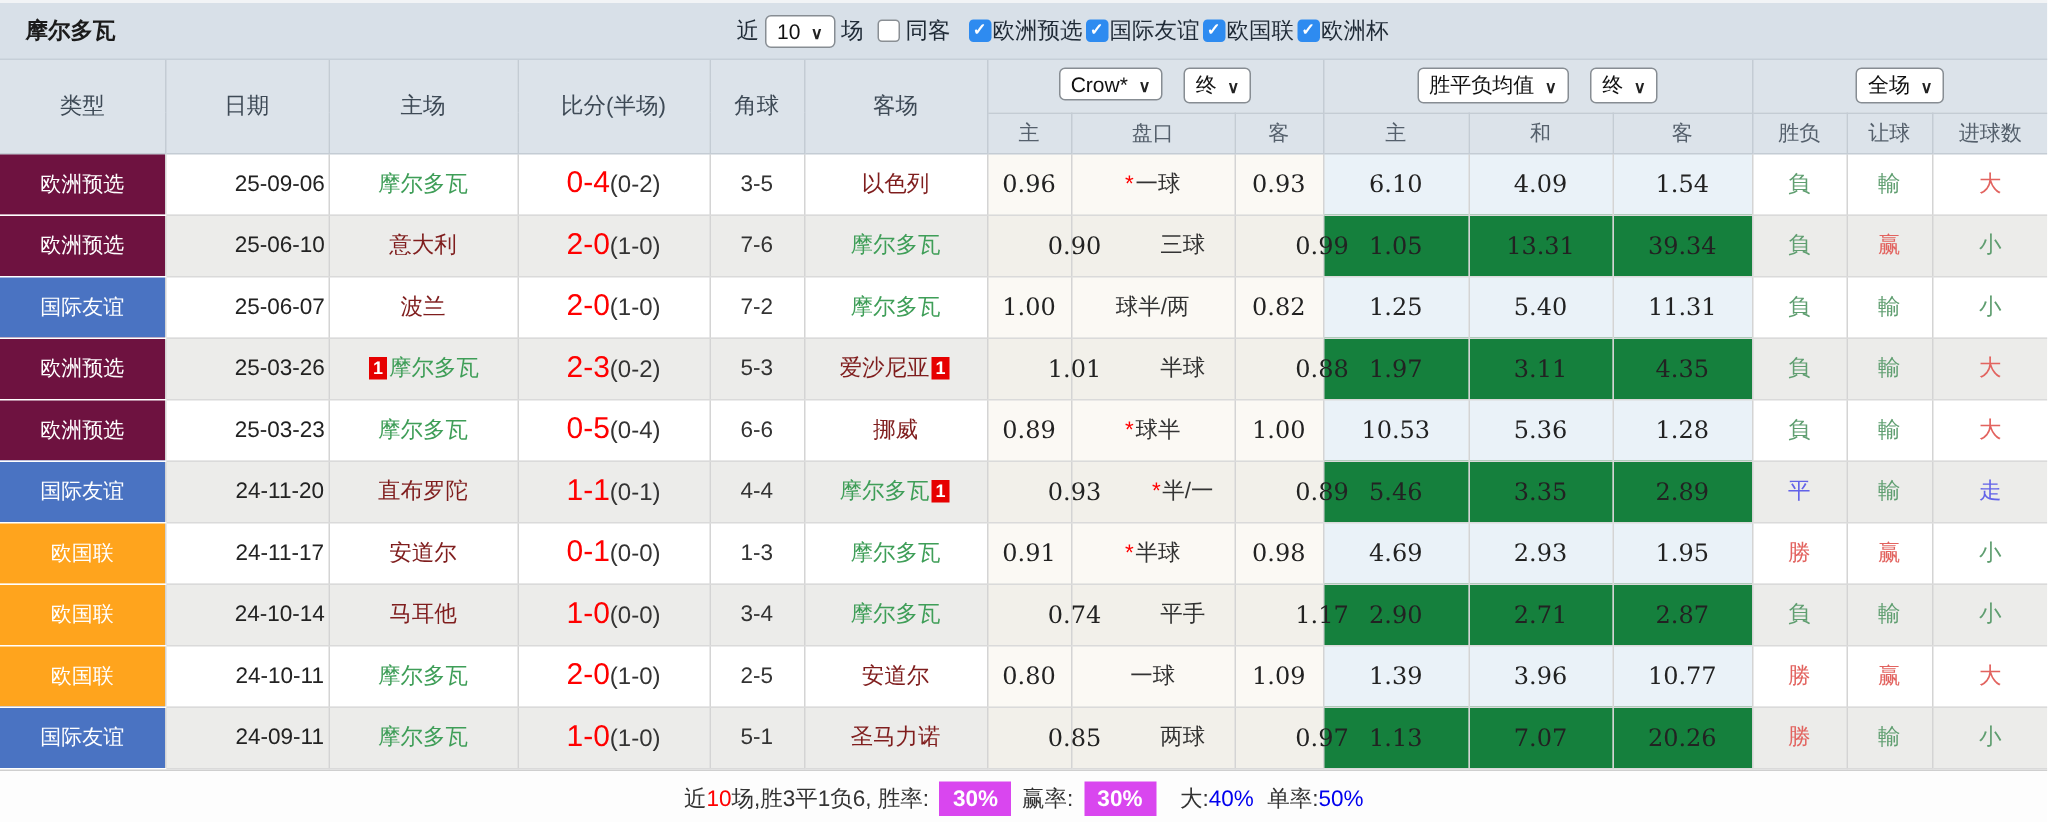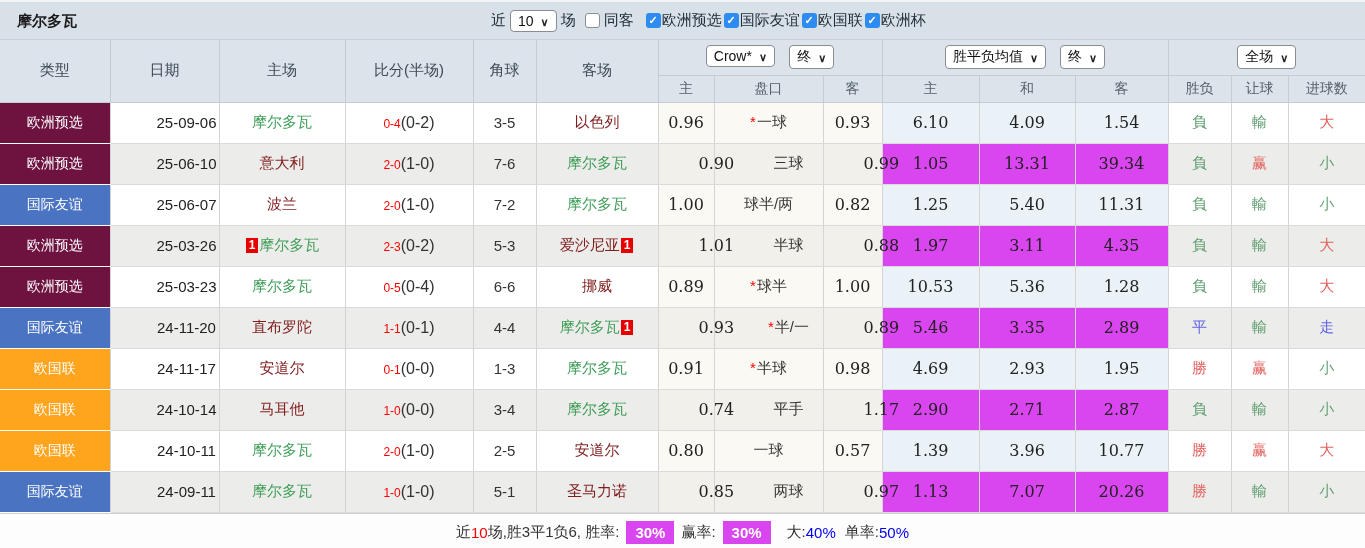--- a/index.html
+++ b/index.html
@@ -45,29 +45,29 @@
   tr.even td { background:#ececea; }
 
   td.c-type { color:#fff; font-size:14px; border-bottom:1px solid #fff; }
   .type-maroon { background:#6e1240 !important; }
   .type-blue   { background:#4a73c2 !important; }
   .type-orange { background:#ffa41d !important; }
 
   .c-date { color:#222;padding-left:44px; }
   .team { color:#7f1d1d; }
   .team-green { color:#3f9e58; }
-  .s-full { color:#f00; font-size:12px;margin-top:42px; }
+  .s-full { color:#f00; font-size:20px;margin-top:42px; }
   .s-half { color:#333; font-size:16px; }
   .card { display:inline-block; background:#e60000; color:#fff; font-size:12px; font-weight:bold;
           line-height:15px; padding:0 3px; margin:0 1px; vertical-align:1px; }
 
   td.crow { background:#fbf9f4; }
   tr.even td.crow { background:#f2f0ea;padding-left:40px; }
   td.avg { background:#eaf2f8; }
-  tr.even td.avg { background:#d946ef; }
+  tr.even td.avg { background:#15803d; }
   .c-num { font-family:"DejaVu Serif", serif; font-size:16px; color:#222; }
   .star { color:#f00; margin-right:1px; }
 
   .res-red   { color:#e2635f; }
   .res-green { color:#5f9e70; }
   .res-blue  { color:#6262e8; }
 
   
   .summary { height:38px; background:#fdfdfd; border-top:1px solid #cfcfcf;
              display:flex; align-items:center; justify-content:center;
@@ -317,21 +317,21 @@
         </tr>
         <tr>
           <td class="c-type type-orange"><span>欧国联</span></td>
           <td class="c-date"><span>24-10-11</span></td>
           <td><span class="team team-green">摩尔多瓦</span></td>
           <td><span class="s-full">2-0</span><span class="s-half">(1-0)</span></td>
           <td><span>2-5</span></td>
           <td><span class="team">安道尔</span></td>
           <td class="c-num crow"><span>0.80</span></td>
           <td class="crow"><span>一球</span></td>
-          <td class="c-num crow"><span>0.57</span></td>
+          <td class="c-num crow"><span>1.09</span></td>
           <td class="c-num avg"><span>1.39</span></td>
           <td class="c-num avg"><span>3.96</span></td>
           <td class="c-num avg"><span>10.77</span></td>
           <td><span class="res-red">勝</span></td>
           <td><span class="res-red">赢</span></td>
           <td><span class="res-red">大</span></td>
         </tr>
         <tr class="even">
           <td class="c-type type-blue"><span>国际友谊</span></td>
           <td class="c-date"><span>24-09-11</span></td>

